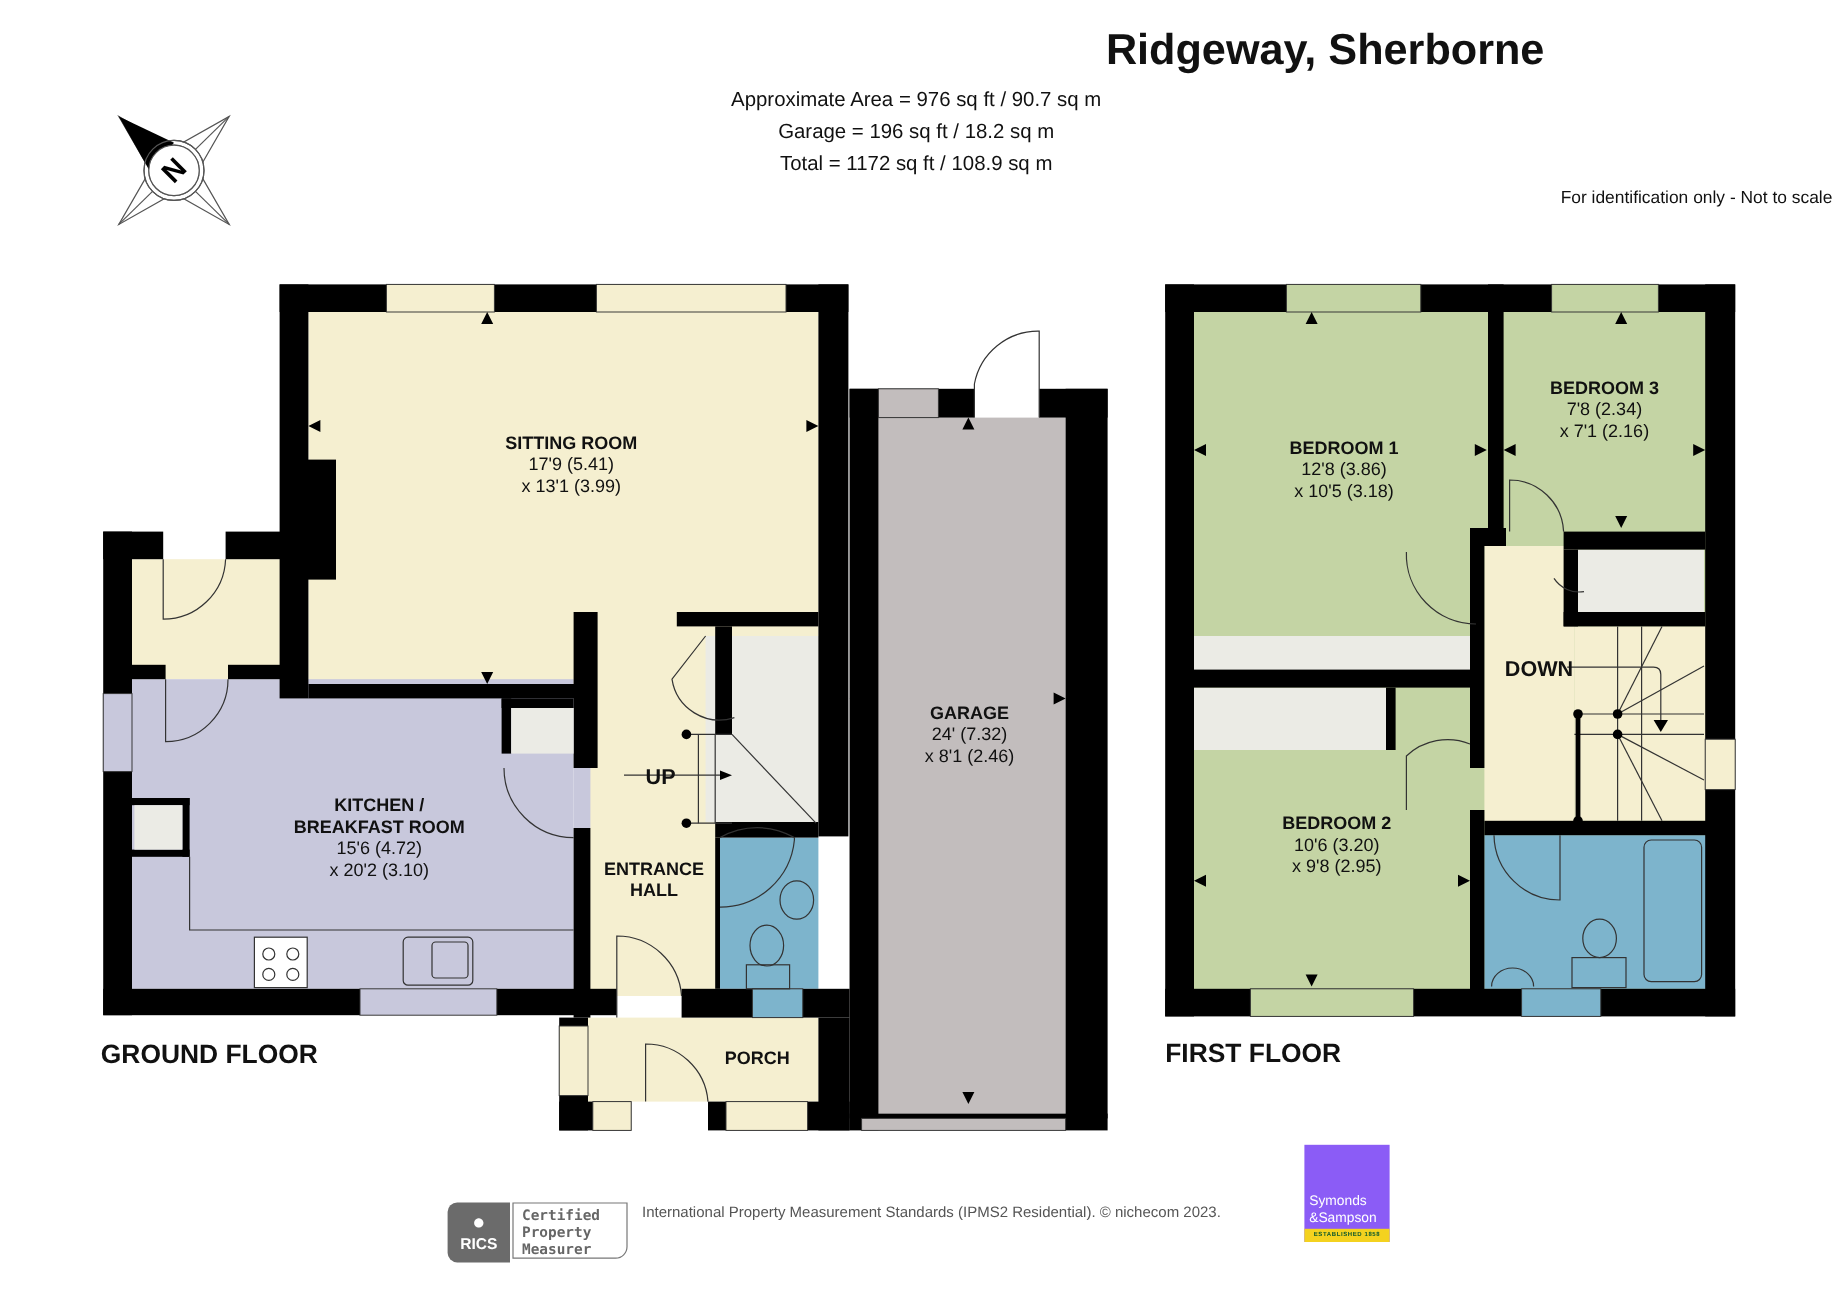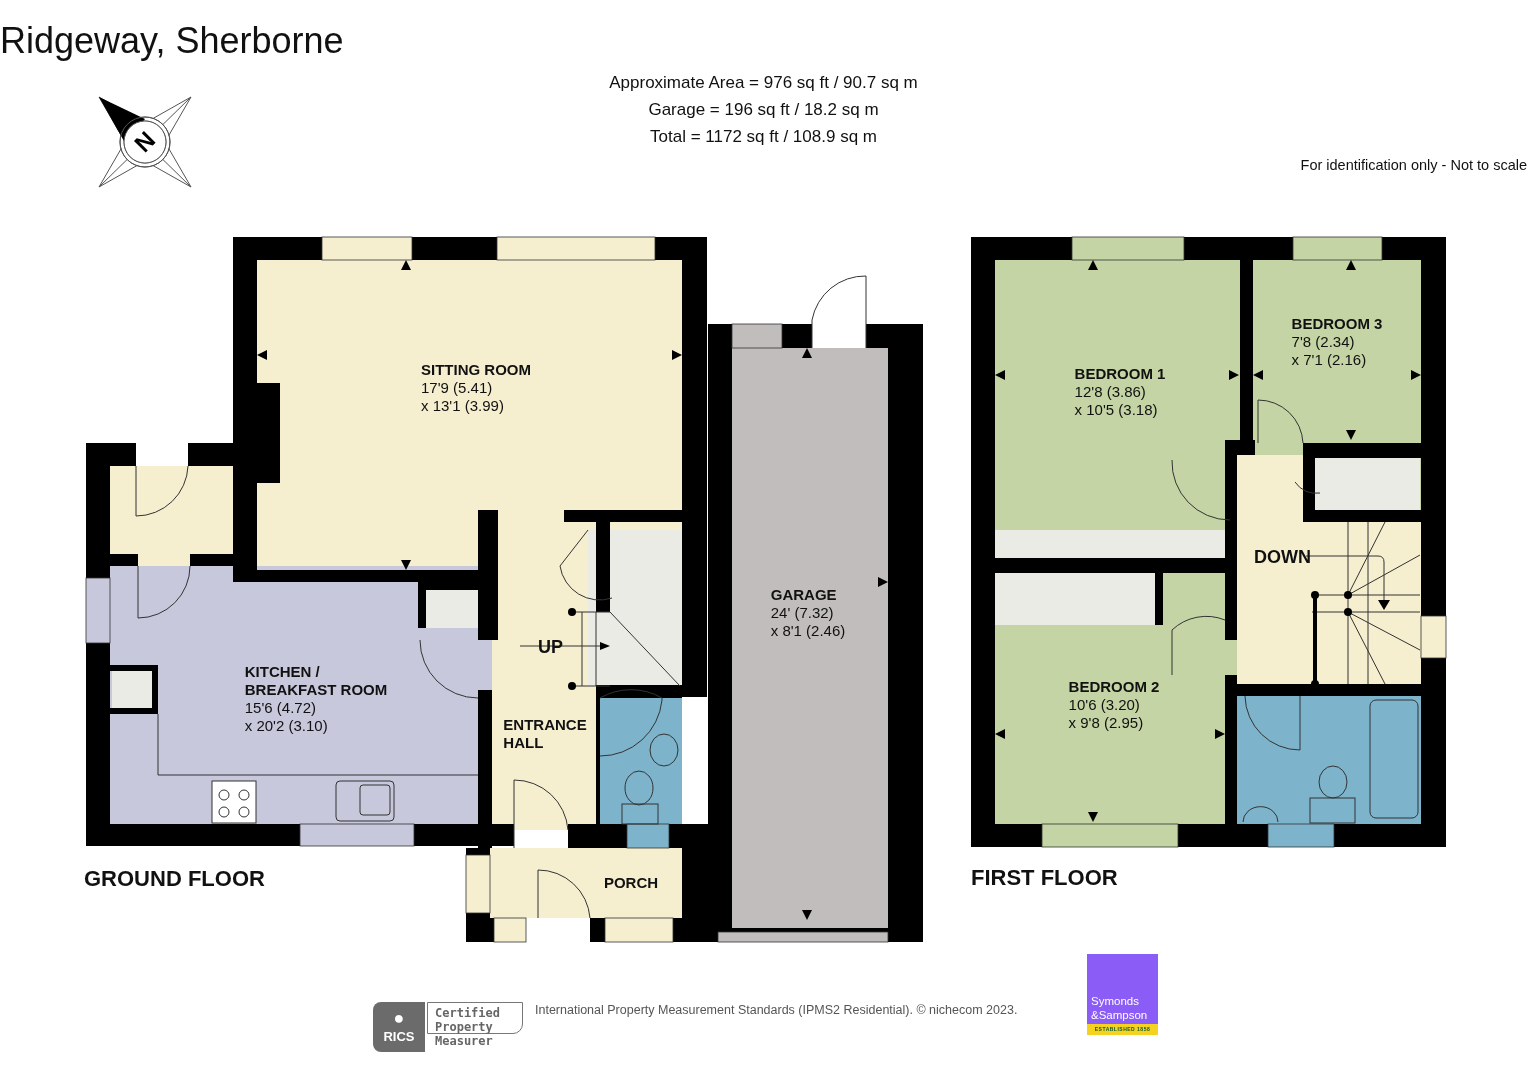--- a/index.html
+++ b/index.html
@@ -1,31 +1,31 @@
 <!DOCTYPE html>
 <html><head>
 <meta charset="utf-8">
 <style>
   html, body { margin: 0; padding: 0; background: #ffffff; }
   body { width: 1527px; height: 1080px; position: relative; overflow: hidden;
          font-family: "Liberation Sans", "DejaVu Sans", sans-serif; color: #111; }
   .abs { position: absolute; }
-  .title { left: 0; width: 1287px; top: 20px; text-align: left; font-weight: normal; font-size: 36px; }
+  .title { left: 0; width: 1287px; top: 20px; text-align: right; font-weight: bold; font-size: 36px; }
   .area-line { left: 0; width: 1527px; text-align: center; font-size: 17px; }
   .disclaimer { left: 0; width: 1527px; top: 157px; text-align: right; font-size: 14.5px; }
   .floor-label { font-weight: bold; font-size: 22px; }
   .plan { left: 0; top: 0; width: 1527px; height: 1080px; }
-  .room-label { position: absolute; text-align: left; font-size: 15px; line-height: 18px; transform: translateX(-50%); white-space: nowrap; }
+  .room-label { position: absolute; text-align: center; font-size: 15px; line-height: 18px; transform: translateX(-50%); white-space: nowrap; }
   .room-label .name { font-weight: bold; display: block; }
   .room-label .dim { display: block; }
   .tiny-label { position: absolute; font-weight: bold; font-size: 18px; }
   .footer-text { left: 535px; top: 1002px; font-size: 12.5px; line-height: 16px; color: #555; }
   .rics { left: 373px; top: 1002px; width: 152px; height: 50px; }
   .rics-box { position: absolute; left: 0; top: 0; width: 52px; height: 50px; background: #6b6b6b; border-radius: 8px 0 0 8px; color: #fff; font-weight: bold; font-size: 13px; text-align: center; }
-  .rics-cert { position: absolute; left: 54px; top: 0; width: 96px; height: 32px; border: 1.5px solid #777; border-radius: 0 0 10px 0; font-family: "DejaVu Sans Mono", monospace; font-size: 12px; font-weight: bold; line-height: 14px; color: #666; padding: 3px 0 0 7px; box-sizing: border-box; }
+  .rics-cert { position: absolute; left: 54px; top: 0; width: 96px; height: 47px; border: 1.5px solid #777; border-radius: 0 0 10px 0; font-family: "DejaVu Sans Mono", monospace; font-size: 12px; font-weight: bold; line-height: 14px; color: #666; padding: 3px 0 0 7px; box-sizing: border-box; }
   .ss-logo { left: 1087px; top: 954px; width: 71px; height: 81px; background: #8b5cf6; }
   .ss-logo .txt { position: absolute; left: 4px; top: 40px; color: #fff; font-size: 11.5px; line-height: 14px; }
   .ss-logo .band { position: absolute; left: 0; bottom: 0; width: 71px; height: 11px; background: #f4d21f; color: #0f5a2e; font-size: 5px; font-weight: bold; text-align: center; line-height: 11px; letter-spacing: 0.5px; }
 </style>
 </head>
 <body>
 
 <div class="abs title">Ridgeway, Sherborne</div>
 <div class="abs area-line" style="top:73px">Approximate Area = 976 sq ft / 90.7 sq m</div>
 <div class="abs area-line" style="top:100px">Garage = 196 sq ft / 18.2 sq m</div>

